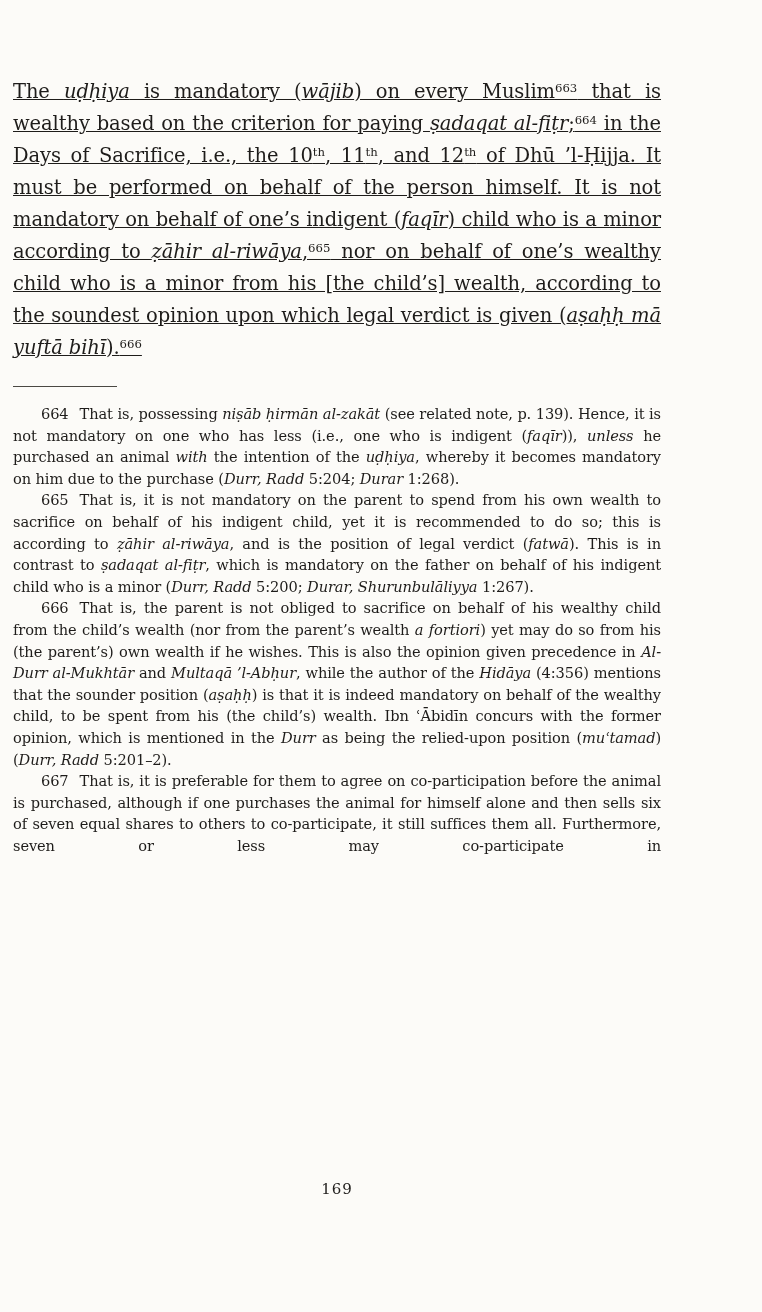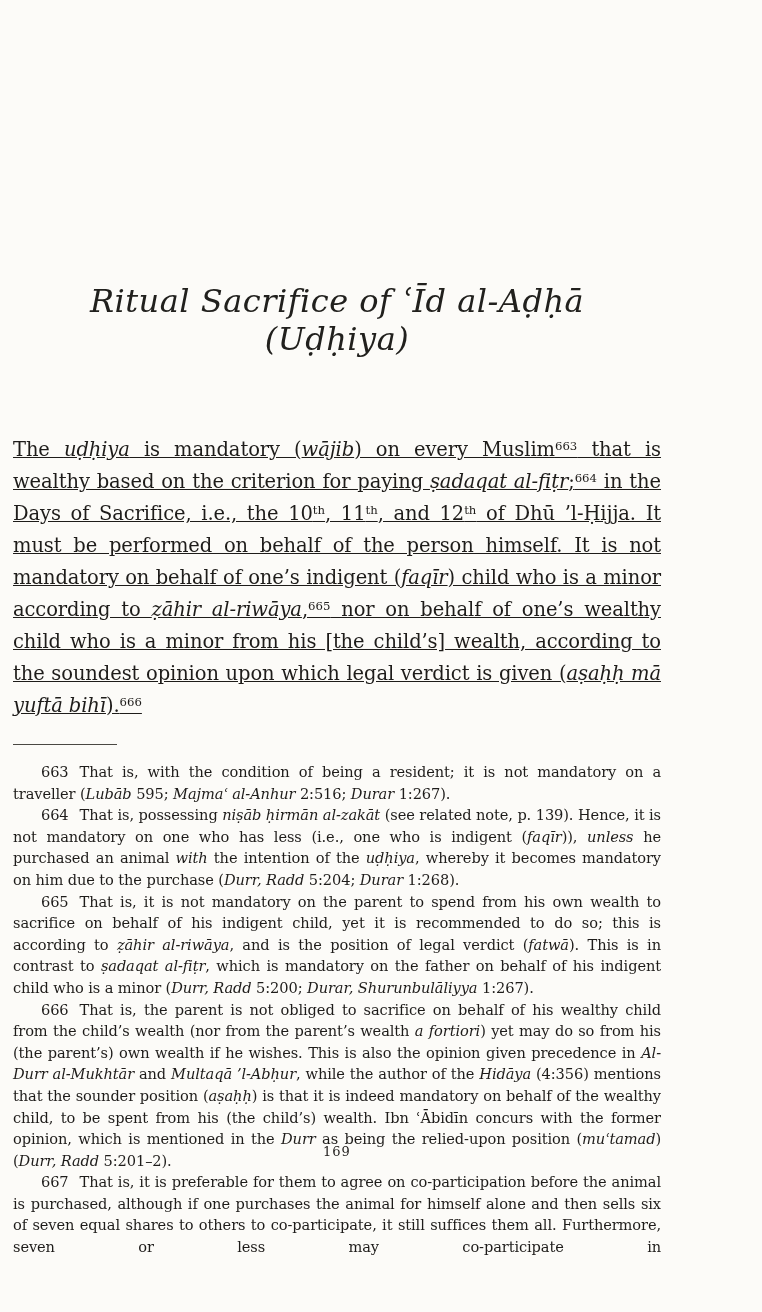--- a/index.html
+++ b/index.html
@@ -69,42 +69,40 @@
     letter-spacing:-0.1px;
   }
   .fn.cont{ text-align-last:justify; }
   .fn-num{
     margin-right:11px;
   }
   .page-number{
     position:absolute;
     left:13px;
     width:648px;
-    top:1144px;
+    top:1180px;
     text-align:center;
-    font-size:13px;
+    font-size:15px;
     letter-spacing:1px;
     color:#242220;
   }
 </style>
 </head>
 <body>
 
 <div class="page">
   <div class="content">
-    <h1 class="chapter-title">Ritual Sacrifice of ʿĪd al-Aḍḥā (Uḍḥiya)</h1>
 
     <section class="body-text">
         <p class="para"><span>The </span><i>uḍḥiya</i><span> is mandatory (</span><i>wājib</i><span>) on every Muslim</span><sup>663</sup><span> that is wealthy based on the criterion for paying </span><i>ṣadaqat al-fiṭr</i><span>;</span><sup>664</sup><span> in the Days of Sacrifice, i.e., the 10</span><sup>th</sup><span>, 11</span><sup>th</sup><span>, and 12</span><sup>th</sup><span> of Dhū ’l-Ḥijja. It must be performed on behalf of the person himself. It is not mandatory on behalf of one’s indigent (</span><i>faqīr</i><span>) child who is a minor according to </span><i>ẓāhir al-riwāya</i><span>,</span><sup>665</sup><span> nor on behalf of one’s wealthy child who is a minor from his [the child’s] wealth, according to the soundest opinion upon which legal verdict is given (</span><i>aṣaḥḥ mā yuftā bihī</i><span>).</span><sup>666</sup></p>
       </section>
 
     <section class="footnotes">
       <div class="fn-rule"></div>
       <div>
-          <p class="fn"><span class="fn-num">663</span><span>That is, with the condition of being a resident; it is not mandatory on a traveller (</span><i>Lubāb</i><span> 595; </span><i>Majmaʿ al-Anhur</i><span> 2:516; </span><i>Durar</i><span> 1:267).</span></p>
           <p class="fn"><span class="fn-num">664</span><span>That is, possessing </span><i>niṣāb ḥirmān al-zakāt</i><span> (see related note, p. 139). Hence, it is not mandatory on one who has less (i.e., one who is indigent (</span><i>faqīr</i><span>)), </span><i>unless</i><span> he purchased an animal </span><i>with</i><span> the intention of the </span><i>uḍḥiya</i><span>, whereby it becomes mandatory on him due to the purchase (</span><i>Durr, Radd</i><span> 5:204; </span><i>Durar</i><span> 1:268).</span></p>
           <p class="fn"><span class="fn-num">665</span><span>That is, it is not mandatory on the parent to spend from his own wealth to sacrifice on behalf of his indigent child, yet it is recommended to do so; this is according to </span><i>ẓāhir al-riwāya</i><span>, and is the position of legal verdict (</span><i>fatwā</i><span>). This is in contrast to </span><i>ṣadaqat al-fiṭr</i><span>, which is mandatory on the father on behalf of his indigent child who is a minor (</span><i>Durr, Radd</i><span> 5:200; </span><i>Durar, Shurunbulāliyya</i><span> 1:267).</span></p>
           <p class="fn"><span class="fn-num">666</span><span>That is, the parent is not obliged to sacrifice on behalf of his wealthy child from the child’s wealth (nor from the parent’s wealth </span><i>a fortiori</i><span>) yet may do so from his (the parent’s) own wealth if he wishes. This is also the opinion given precedence in </span><i>Al-Durr al-Mukhtār</i><span> and </span><i>Multaqā ’l-Abḥur</i><span>, while the author of the </span><i>Hidāya</i><span> (4:356) mentions that the sounder position (</span><i>aṣaḥḥ</i><span>) is that it is indeed mandatory on behalf of the wealthy child, to be spent from his (the child’s) wealth. Ibn ʿĀbidīn concurs with the former opinion, which is mentioned in the </span><i>Durr</i><span> as being the relied-upon position (</span><i>muʿtamad</i><span>) (</span><i>Durr, Radd</i><span> 5:201–2).</span></p>
           <p class="fn cont"><span class="fn-num">667</span><span>That is, it is preferable for them to agree on co-participation before the animal is purchased, although if one purchases the animal for himself alone and then sells six of seven equal shares to others to co-participate, it still suffices them all. Furthermore, seven or less may co-participate in</span></p>
         </div>
     </section>
   </div>
 
   <div class="page-number">169</div>
 </div>

